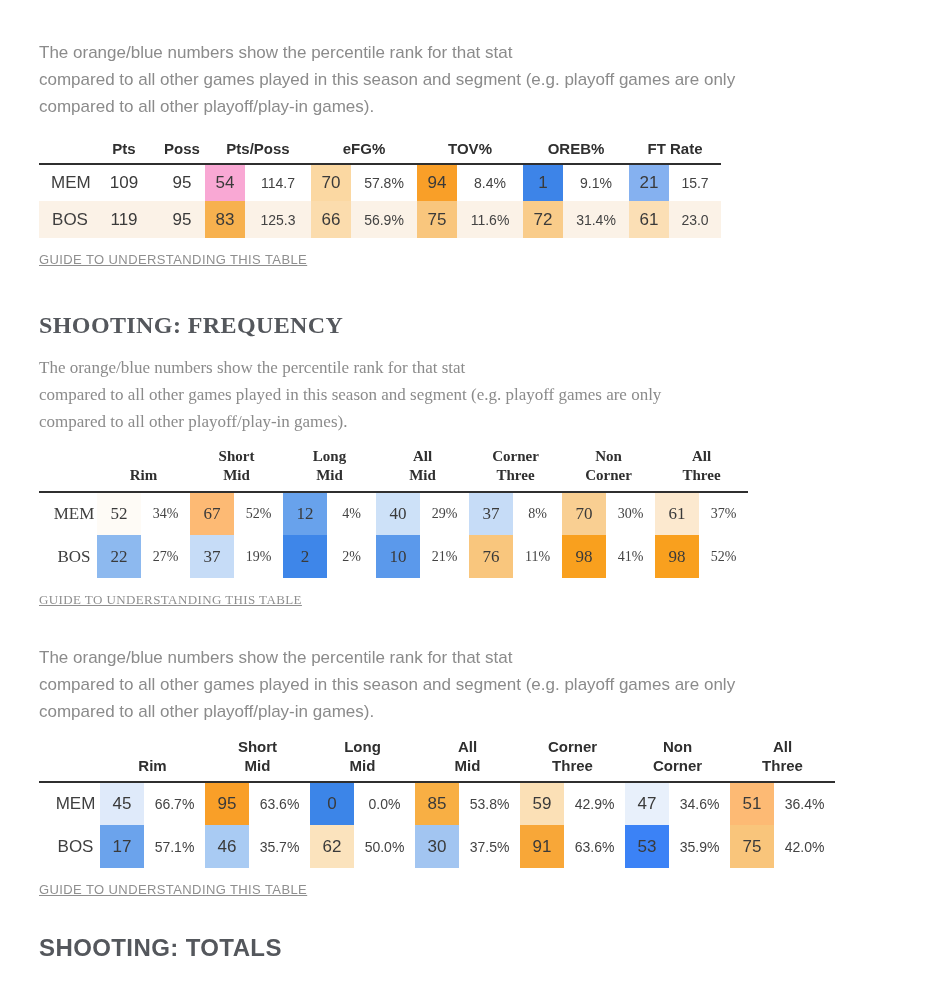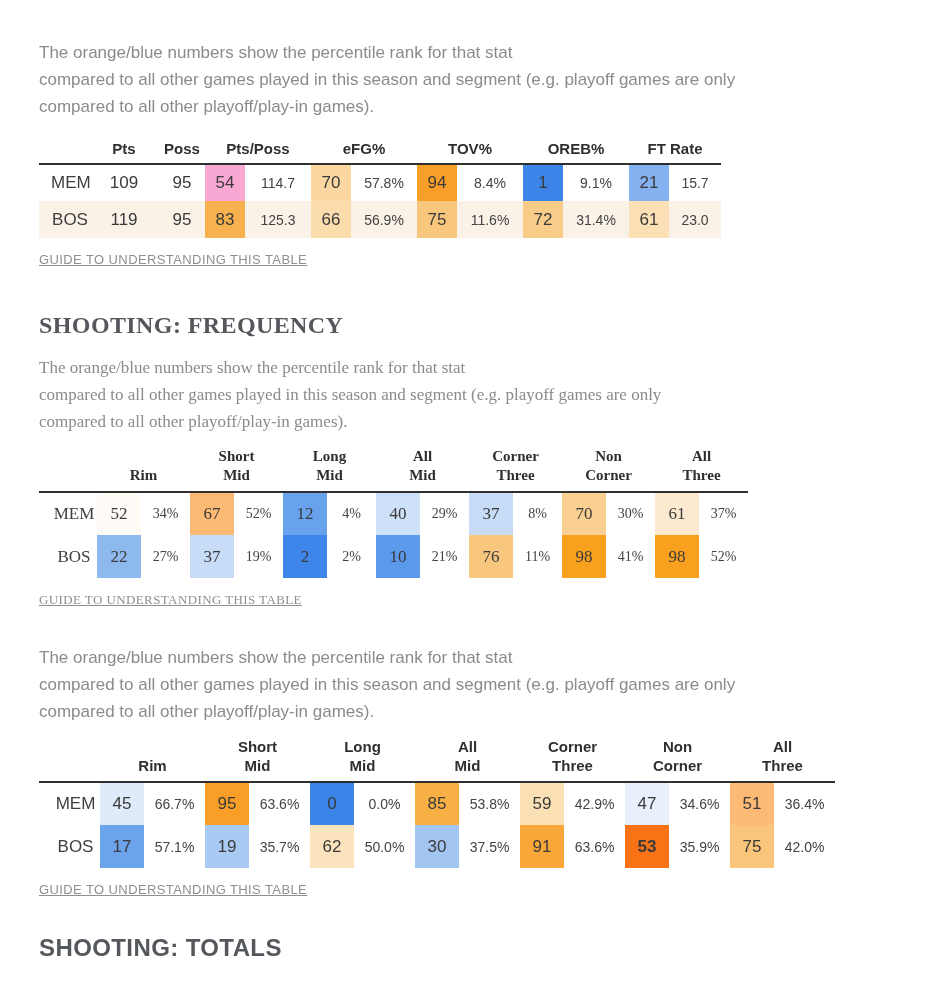--- a/index.html
+++ b/index.html
@@ -267,29 +267,29 @@
             <td class="val">42.9%</td>
             <td class="pct" style="background-color: rgb(232, 240, 251);">47</td>
             <td class="val">34.6%</td>
             <td class="pct" style="background-color: #fdba74;">51</td>
             <td class="val">36.4%</td>
           </tr>
           <tr>
             <td class="team">BOS</td>
             <td class="pct" style="background-color: rgb(107, 163, 236);">17</td>
             <td class="val">57.1%</td>
-            <td class="pct" style="background-color: rgb(169, 203, 243);">19</td>
+            <td class="pct" style="background-color: rgb(169, 203, 243);">46</td>
             <td class="val">35.7%</td>
             <td class="pct" style="background-color: rgb(251, 227, 189);">62</td>
             <td class="val">50.0%</td>
             <td class="pct" style="background-color: rgb(162, 197, 241);">30</td>
             <td class="val">37.5%</td>
             <td class="pct" style="background-color: rgb(248, 167, 56);">91</td>
             <td class="val">63.6%</td>
-            <td class="pct" style="background-color: #f97316; font-weight: bold;">53</td>
+            <td class="pct" style="background-color: #3b82f6;">53</td>
             <td class="val">35.9%</td>
             <td class="pct" style="background-color: rgb(249, 197, 123);">75</td>
             <td class="val">42.0%</td>
           </tr>
         </tbody>
       </table>
     </div>
     <a href="#" class="guide">GUIDE TO UNDERSTANDING THIS TABLE</a>
   </div>
 

